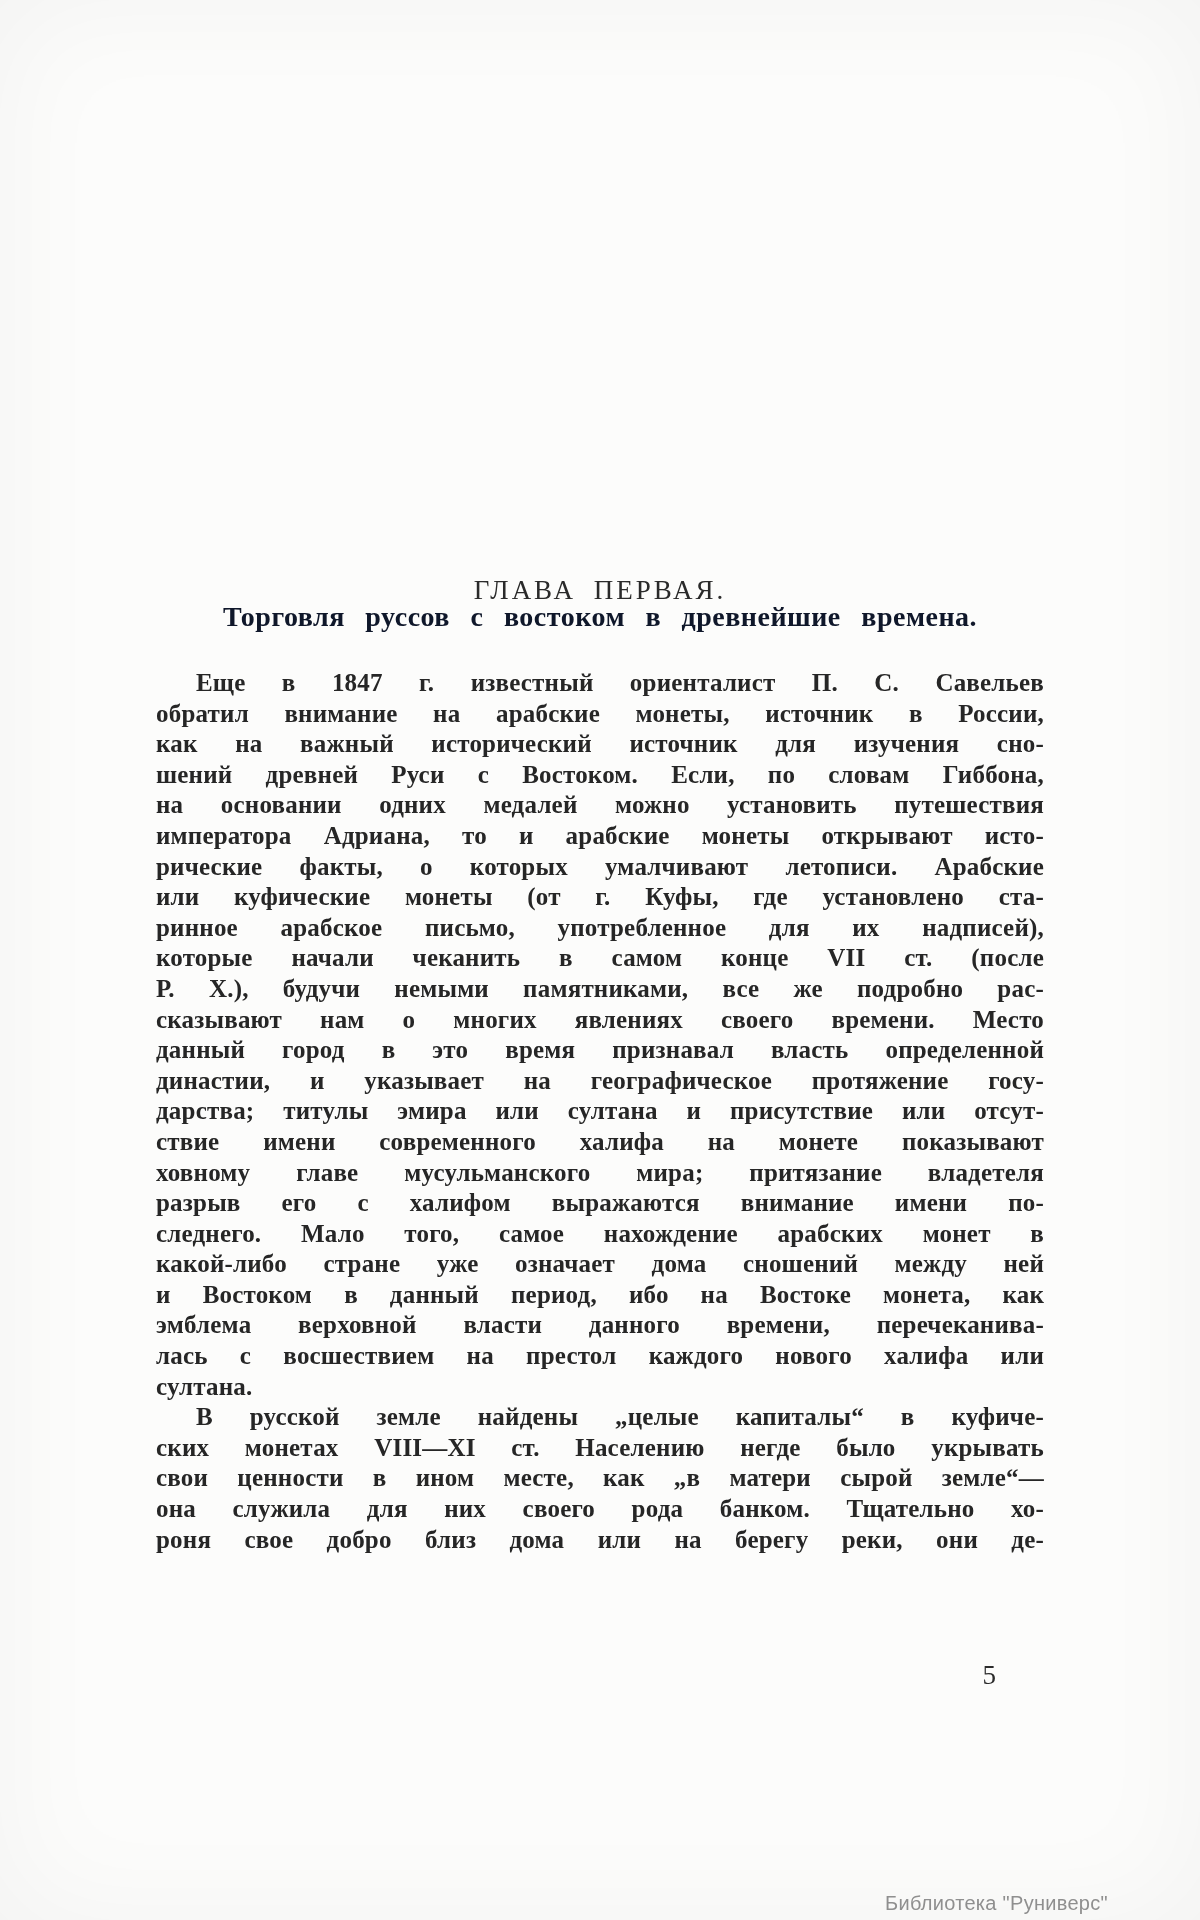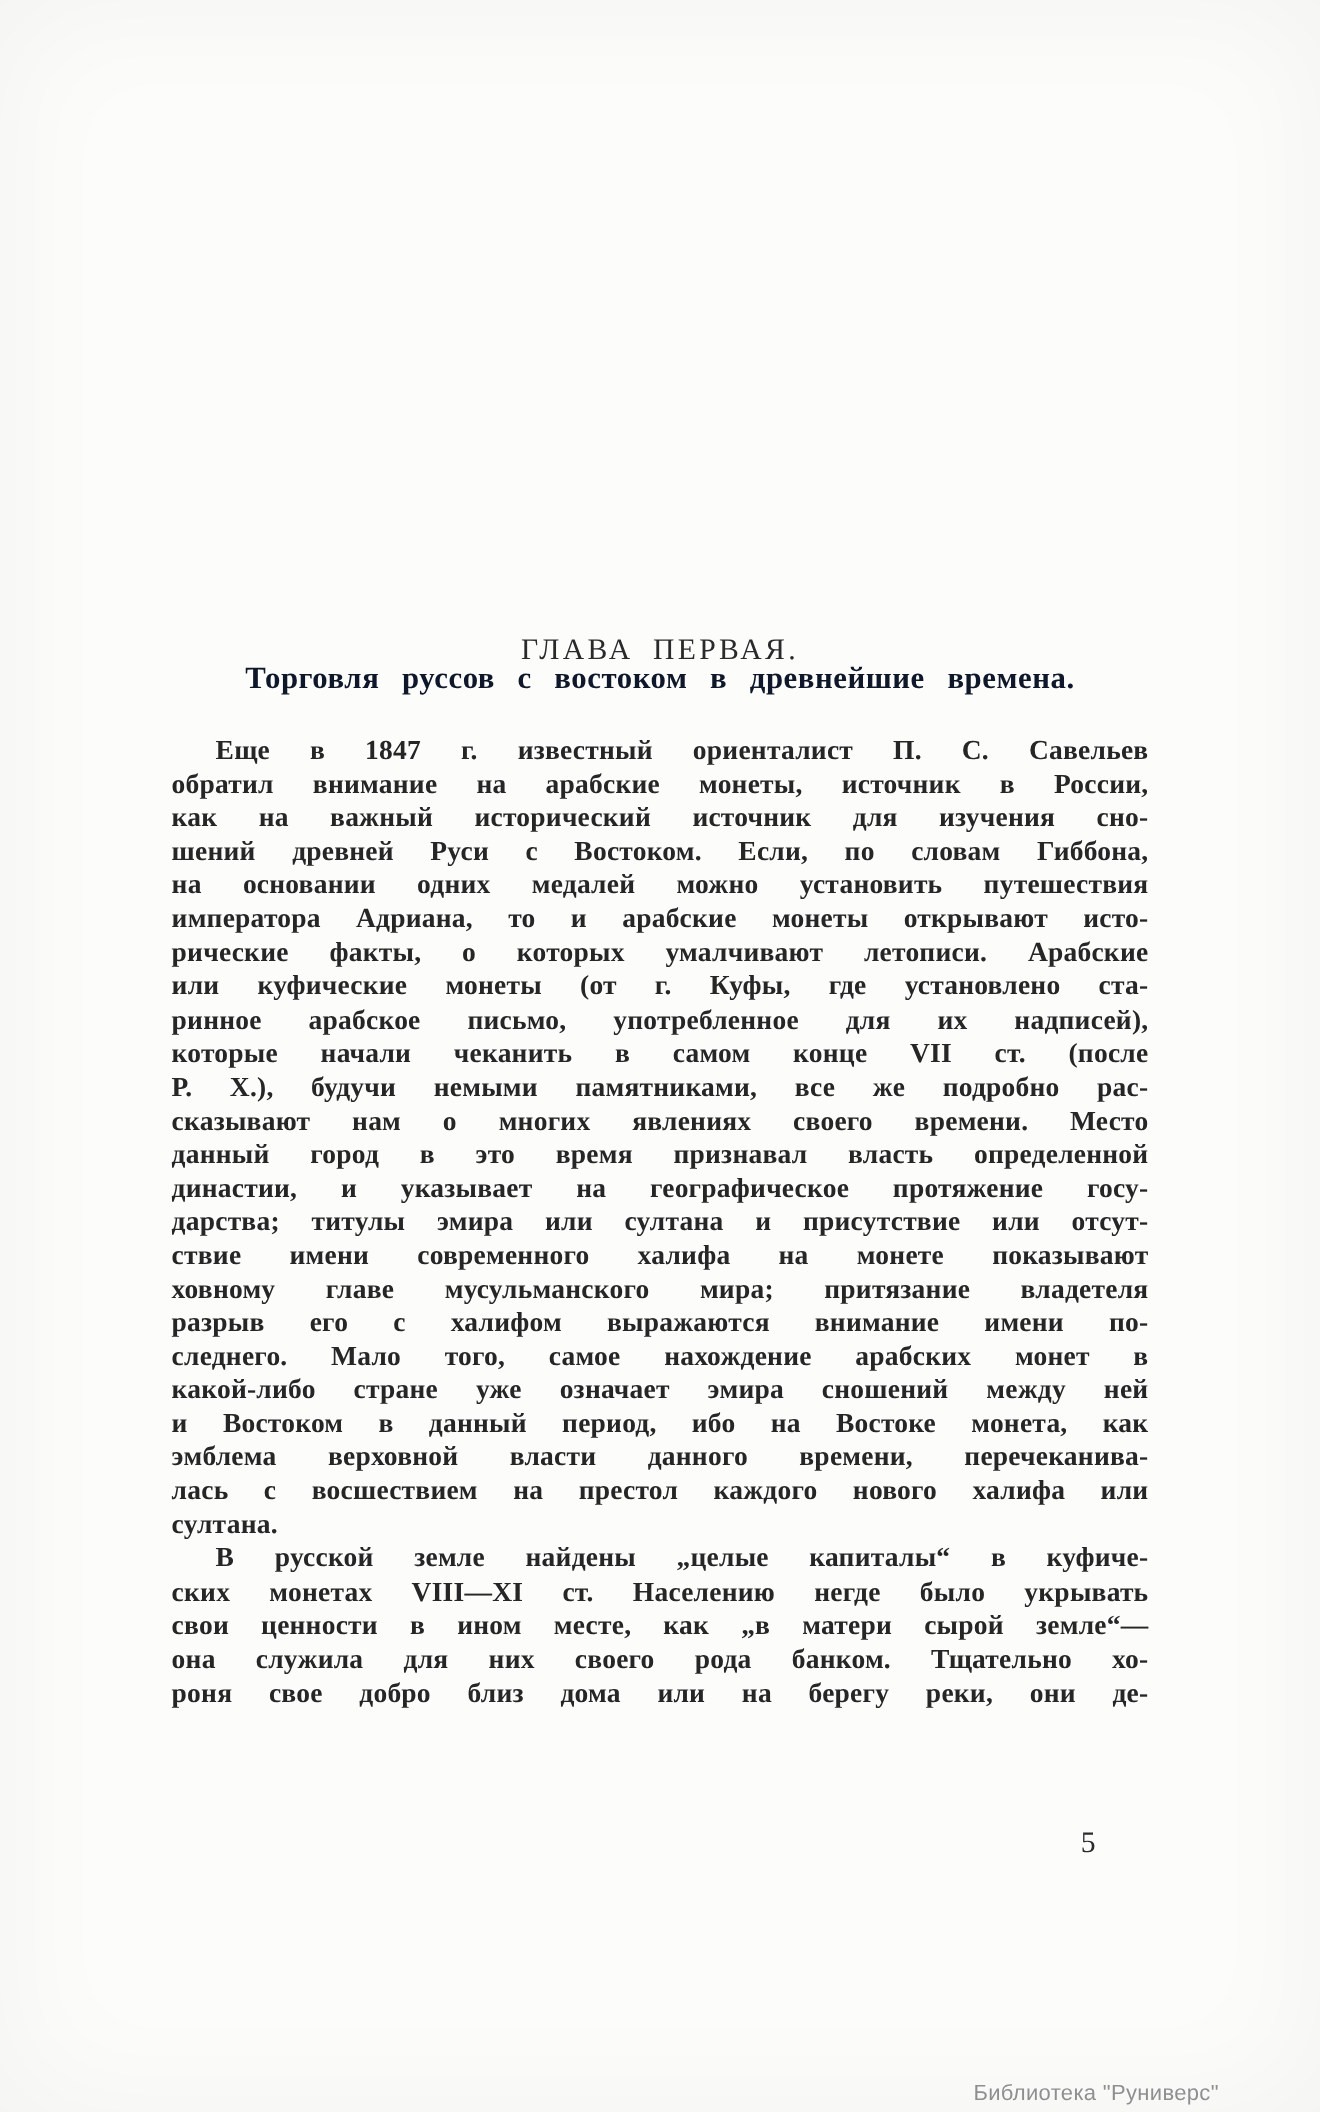--- a/index.html
+++ b/index.html
@@ -105,21 +105,21 @@
         <div class="line">которые начали чеканить в самом конце VII ст. (после</div>
         <div class="line">Р. Х.), будучи немыми памятниками, все же подробно рас-</div>
         <div class="line">сказывают нам о многих явлениях своего времени. Место</div>
         <div class="line">данный город в это время признавал власть определенной</div>
         <div class="line">династии, и указывает на географическое протяжение госу-</div>
         <div class="line">дарства; титулы эмира или султана и присутствие или отсут-</div>
         <div class="line">ствие имени современного халифа на монете показывают</div>
         <div class="line">ховному главе мусульманского мира; притязание владетеля</div>
         <div class="line">разрыв его с халифом выражаются внимание имени по-</div>
         <div class="line">следнего. Мало того, самое нахождение арабских монет в</div>
-        <div class="line">какой-либо стране уже означает эмира сношений между ней</div>
+        <div class="line">какой-либо стране уже означает дома сношений между ней</div>
         <div class="line">и Востоком в данный период, ибо на Востоке монета, как</div>
         <div class="line">эмблема верховной власти данного времени, перечеканива-</div>
         <div class="line">лась с восшествием на престол каждого нового халифа или</div>
         <div class="line short-last">султана.</div>
       </div>
       <div class="paragraph">
         <div class="line first">В русской земле найдены „целые капиталы“ в куфиче-</div>
         <div class="line">ских монетах VIII—XI ст. Населению негде было укрывать</div>
         <div class="line">свои ценности в ином месте, как „в матери сырой земле“—</div>
         <div class="line">она служила для них своего рода банком. Тщательно хо-</div>

